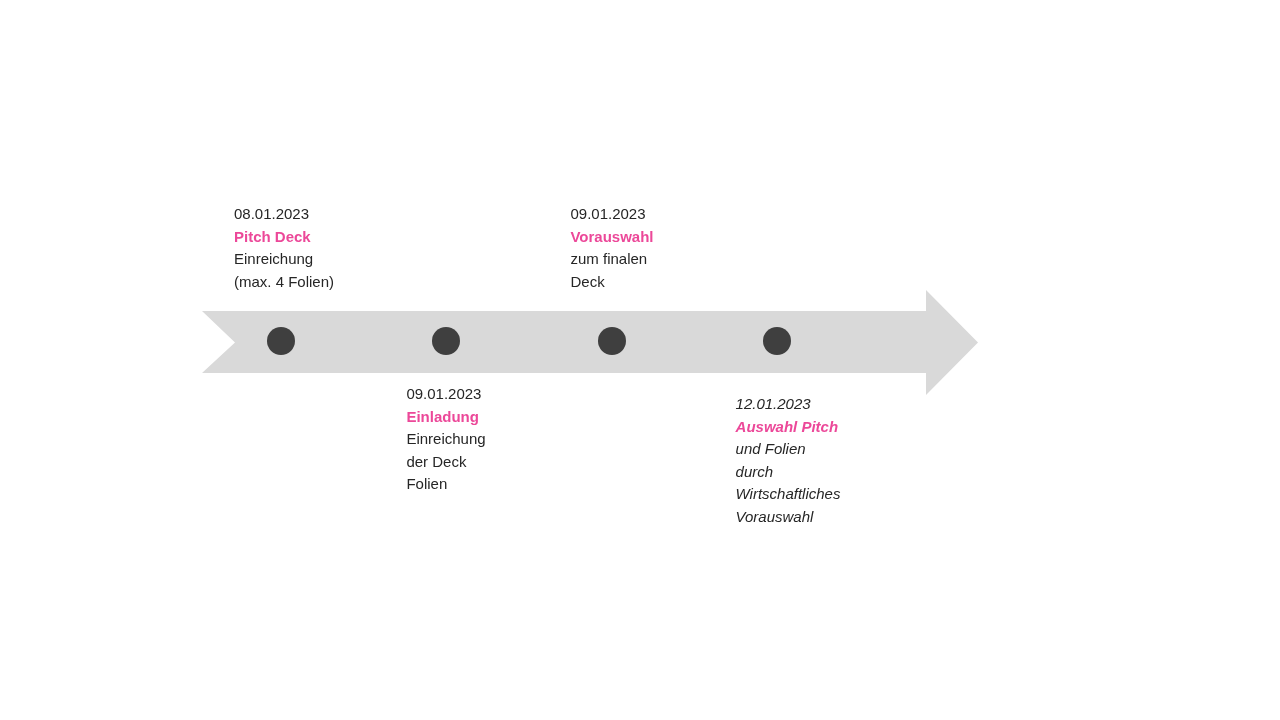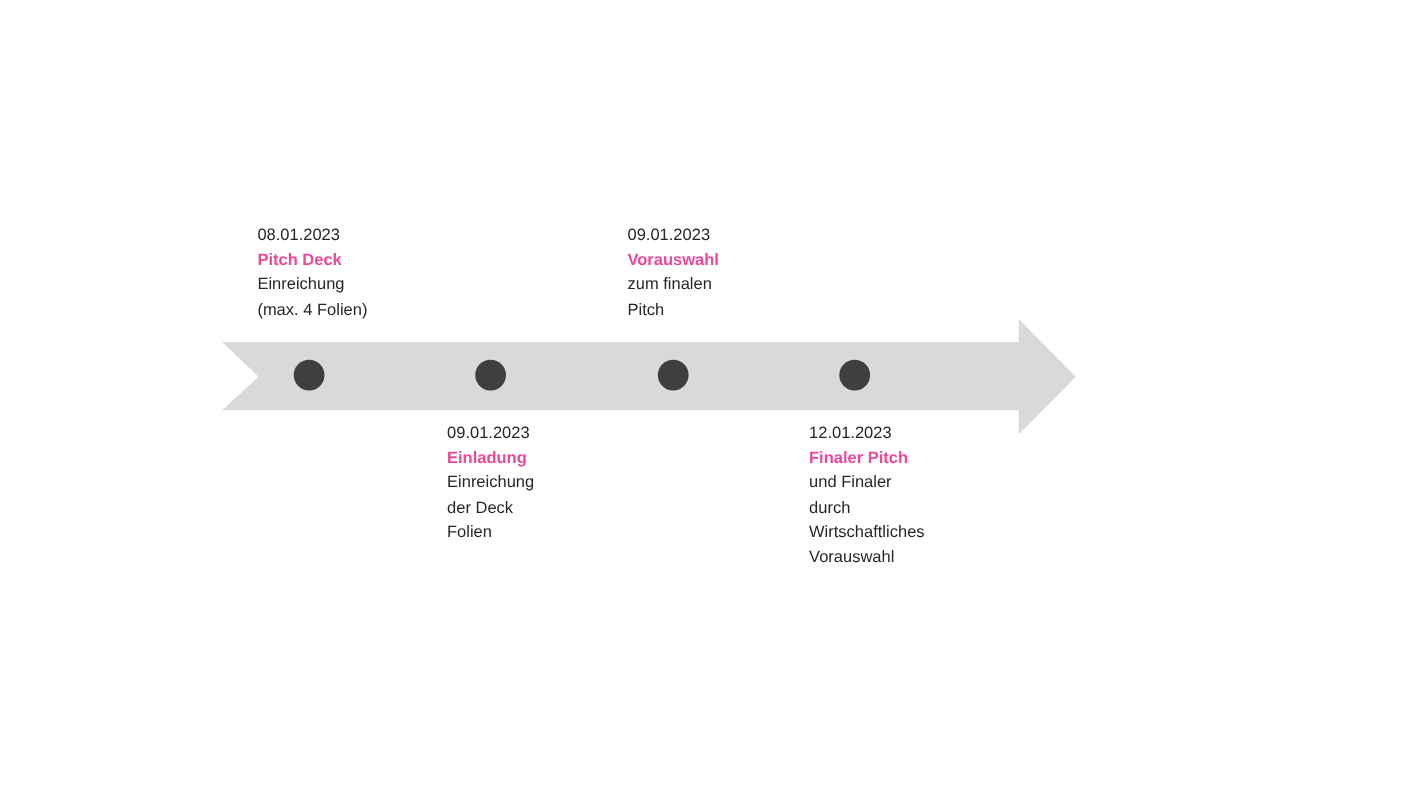--- a/index.html
+++ b/index.html
@@ -91,25 +91,25 @@
     <span class="label-title">Einladung</span>
     <span class="label-desc-line">Einreichung</span>
     <span class="label-desc-line">der Deck</span>
     <span class="label-desc-line">Folien</span>
   </div>
 
   <div class="milestone-label label-above" style="left:612px; top:203px;">
     <span class="label-date">09.01.2023</span>
     <span class="label-title">Vorauswahl</span>
     <span class="label-desc-line">zum finalen</span>
-    <span class="label-desc-line">Pitch</span>
+    <span class="label-desc-line">Deck</span>
   </div>
 
-  <div class="milestone-label label-below" style="left:788px; top:383px;">
+  <div class="milestone-label label-below" style="left:788px; top:393px;font-style:italic;">
     <span class="label-date">12.01.2023</span>
-    <span class="label-title">Finaler Pitch</span>
-    <span class="label-desc-line">und Finaler</span>
+    <span class="label-title">Auswahl Pitch</span>
+    <span class="label-desc-line">und Folien</span>
     <span class="label-desc-line">durch</span>
     <span class="label-desc-line">Wirtschaftliches</span>
     <span class="label-desc-line">Vorauswahl</span>
   </div>
 
 </div>
 
 </body></html>

